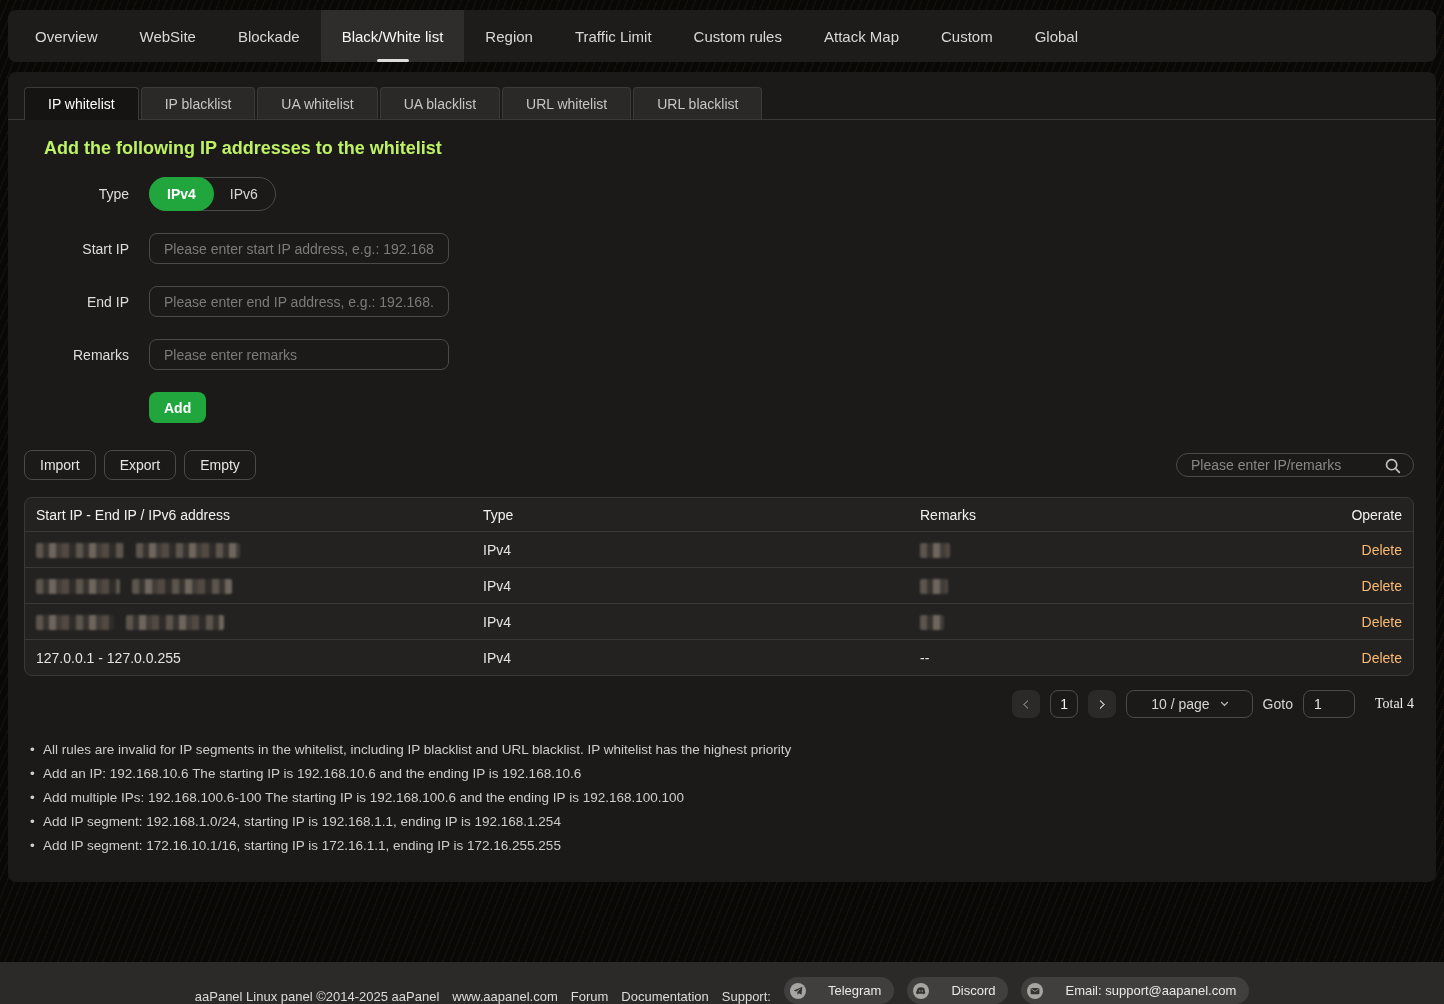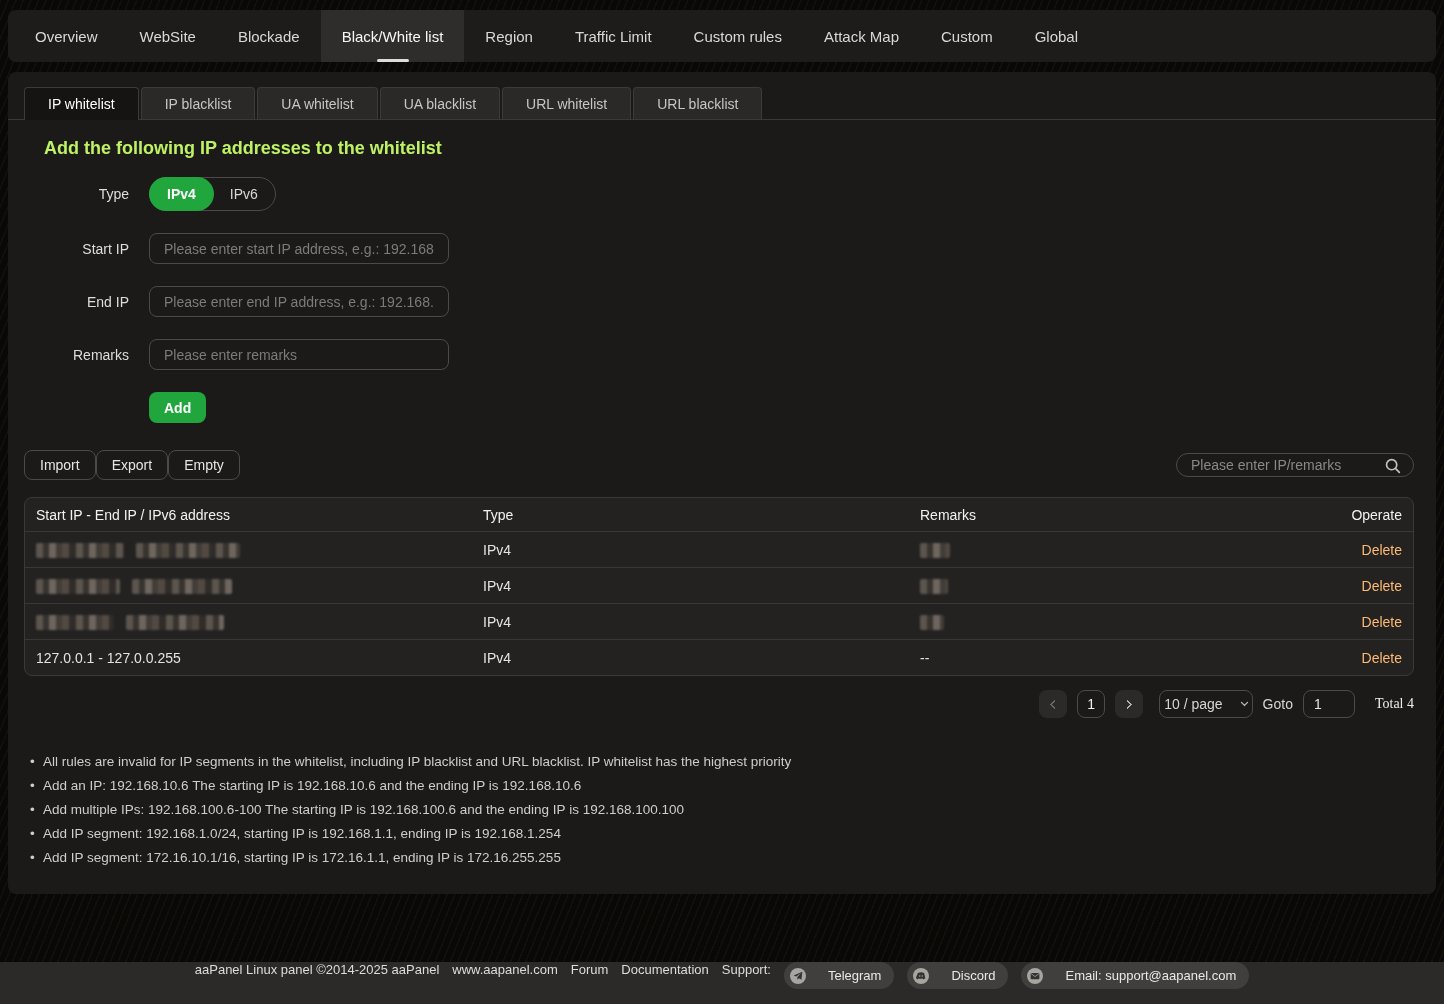--- a/index.html
+++ b/index.html
@@ -149,21 +149,21 @@
     cursor:pointer;
   }
 
   
   .toolbar {
     display:flex;
     align-items:center;
     justify-content:space-between;
     margin-top:27px;
   }
-  .toolbar-left { display:flex; }
+  .toolbar-left { display:flex; gap:8px; }
   .tool-btn {
     height:30px;
     padding:0 15px;
     background:transparent;
     border:1px solid #4b4a48;
     border-radius:8px;
     color:#e5e5e5;
     font-size:14px;
     font-family:"Liberation Sans", sans-serif;
     cursor:pointer;
@@ -264,40 +264,39 @@
     border:1px solid #4b4a48;
     border-radius:8px;
     display:flex; align-items:center; justify-content:center;
     color:#f0f0f0;
     cursor:pointer;
   }
   .pg-size {
     height:28px;
     border:1px solid #4b4a48;
     border-radius:8px;
-    padding:0 4px;
-    display:flex; align-items:center; gap:18px;
-    cursor:pointer;
-    margin-left:6px;
+    padding:0 24px;
+    display:flex; align-items:center; gap:11px;
+    cursor:pointer;
   }
   .goto-input {
     width:52px; height:28px;
     background:transparent;
     border:1px solid #4b4a48;
     border-radius:8px;
     padding:0 10px;
     font-size:14px;
     font-family:"Liberation Sans", sans-serif;
     color:#e5e5e5;
     outline:none;
   }
   .pg-total { margin-left:10px; color:#ededed;font-family:Liberation Serif, serif; }
 
   
-  .notes { margin-top:32px; list-style:none; }
+  .notes { margin-top:20px; list-style:none; }
   .notes li {
     position:relative;
     padding-left:19px;
     font-size:13.5px;
     color:#cdcdcd;
     line-height:24px;
   }
   .notes li::before {
     content:"\2022";
     position:absolute;
@@ -306,21 +305,21 @@
   }
 
   
   .footer {
     position:absolute;
     left:0; bottom:0;
     width:100%;
     height:42px;
     background:#2b2a28;
     display:flex;
-    align-items:flex-start;
+    align-items:flex-end;
     justify-content:center;
     gap:13px;
     font-size:13px;
     color:#dcdcdc;
   }
   .footer .f-link { cursor:pointer; }
   .pill {
     height:27px;
     background:#403f3d;
     border-radius:14px;

